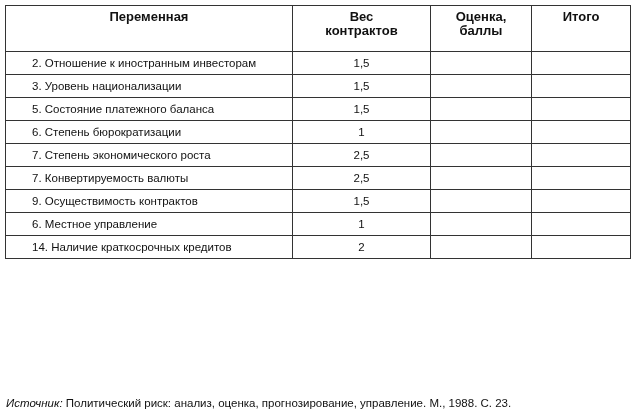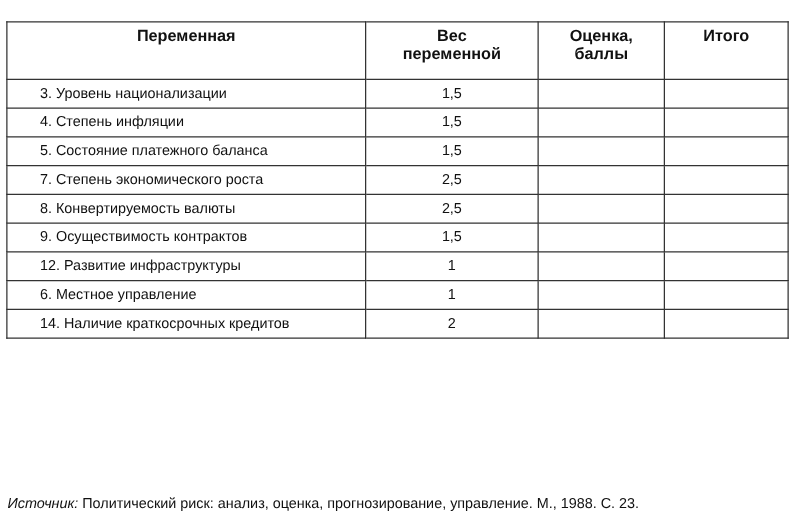--- a/index.html
+++ b/index.html
@@ -1,78 +1,78 @@
 <!DOCTYPE html>
 <html><head>
 <meta charset="utf-8">
 <style>
   html,body{margin:0;padding:0;background:#fff;}
   body{width:641px;height:419px;position:relative;font-family:"Liberation Sans",sans-serif;color:#111;overflow:hidden;}
-  table{position:absolute;left:5px;top:5px;border-collapse:collapse;width:626px;margin-top:12px;}
+  table{position:absolute;left:5px;top:5px;border-collapse:collapse;width:626px;}
   td,th{border:1.4px solid #333;padding:0;font-size:11.5px;}
   th{height:41px;font-weight:bold;font-size:13px;vertical-align:top;padding-top:4px;line-height:14px;}
   td{height:22px;}
   td.name{padding-left:26px;}
   td.w{text-align:center;}
   .c1{width:286px}.c2{width:137px}.c3{width:100px}
   .src{position:absolute;left:6px;top:397px;font-size:11.5px;}
   .src i{font-style:italic;}
 </style>
 </head>
 <body>
 
 <table>
   <thead>
     <tr>
       <th class="c1">Переменная</th>
-      <th class="c2"><span>Вес</span><br><span>переменной</span></th>
+      <th class="c2"><span>Вес</span><br><span>контрактов</span></th>
       <th class="c3"><span>Оценка,</span><br><span>баллы</span></th>
       <th>Итого</th>
     </tr>
   </thead>
   <tbody id="rows">
       <tr>
-        <td class="name">3. Уровень национализации</td>
+        <td class="name">2. Отношение к иностранным инвесторам</td>
         <td class="w">1,5</td>
         <td></td>
         <td></td>
       </tr>
       <tr>
-        <td class="name">4. Степень инфляции</td>
+        <td class="name">3. Уровень национализации</td>
         <td class="w">1,5</td>
         <td></td>
         <td></td>
       </tr>
       <tr>
         <td class="name">5. Состояние платежного баланса</td>
         <td class="w">1,5</td>
         <td></td>
         <td></td>
       </tr>
       <tr>
+        <td class="name">6. Степень бюрократизации</td>
+        <td class="w">1</td>
+        <td></td>
+        <td></td>
+      </tr>
+      <tr>
         <td class="name">7. Степень экономического роста</td>
         <td class="w">2,5</td>
         <td></td>
         <td></td>
       </tr>
       <tr>
-        <td class="name">8. Конвертируемость валюты</td>
+        <td class="name">7. Конвертируемость валюты</td>
         <td class="w">2,5</td>
         <td></td>
         <td></td>
       </tr>
       <tr>
         <td class="name">9. Осуществимость контрактов</td>
         <td class="w">1,5</td>
-        <td></td>
-        <td></td>
-      </tr>
-      <tr>
-        <td class="name">12. Развитие инфраструктуры</td>
-        <td class="w">1</td>
         <td></td>
         <td></td>
       </tr>
       <tr>
         <td class="name">6. Местное управление</td>
         <td class="w">1</td>
         <td></td>
         <td></td>
       </tr>
       <tr>

